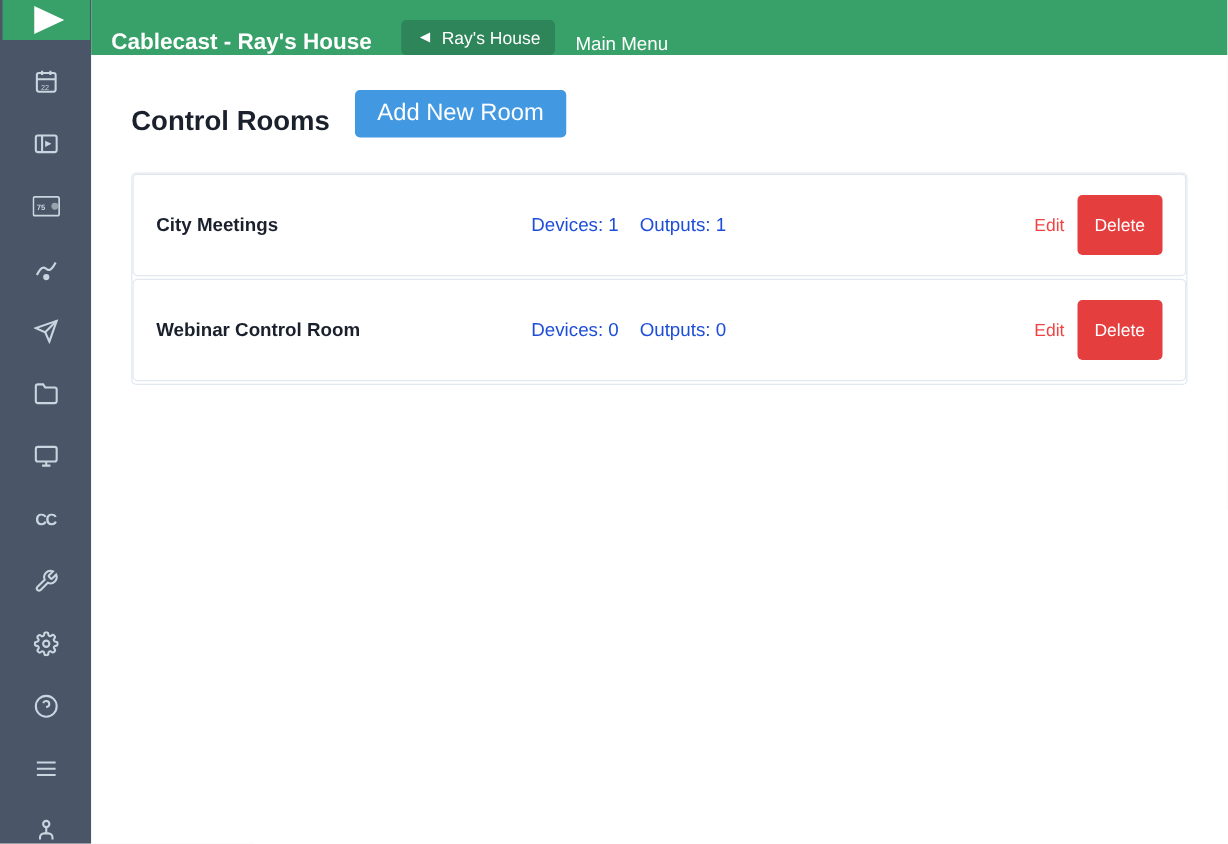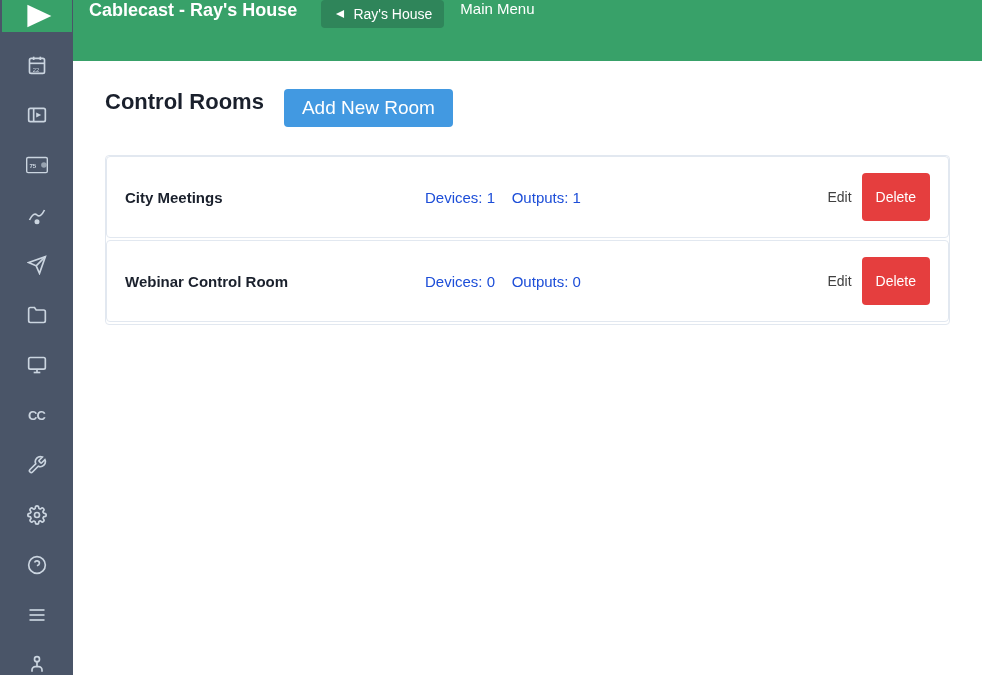--- a/index.html
+++ b/index.html
@@ -50,23 +50,23 @@
     
     .main {
       flex: 1;
       display: flex;
       flex-direction: column;
     }
 
     
     .topbar {
       background: #38a169;
-      height: 61px;
-      display: flex;
-      align-items: flex-start;
+      height: 44px;
+      display: flex;
+      align-items: flex-end;
       padding: 0 16px;
       gap: 16px;
     }
     .topbar-title {
       color: #fff;
       font-size: 18px;
       font-weight: bold;
       margin-right: 8px;
     }
     .topbar-location {
@@ -92,21 +92,21 @@
     }
 
     
     .content {
       flex: 1;
       padding: 28px 32px;
       background: #fff;
     }
     .content-header {
       display: flex;
-      align-items: flex-start;
+      align-items: flex-end;
       gap: 20px;
       margin-bottom: 28px;
     }
     .content-title {
       font-size: 22px;
       font-weight: bold;
       color: #1a202c;
     }
     .btn-add {
       background: #4299e1;
@@ -142,21 +142,21 @@
       color: #1d4ed8;
     }
     .room-actions {
       display: flex;
       align-items: center;
       gap: 10px;
     }
     .btn-edit {
       background: none;
       border: none;
-      color: #404040;
+      color: #ef4444;
       font-size: 14px;
       cursor: pointer;
       font-weight: 500;
       margin-left: 24px;
     }
     .btn-delete {
       background: #e53e3e;
       color: #fff;
       border: none;
       padding: 16px 14px;

